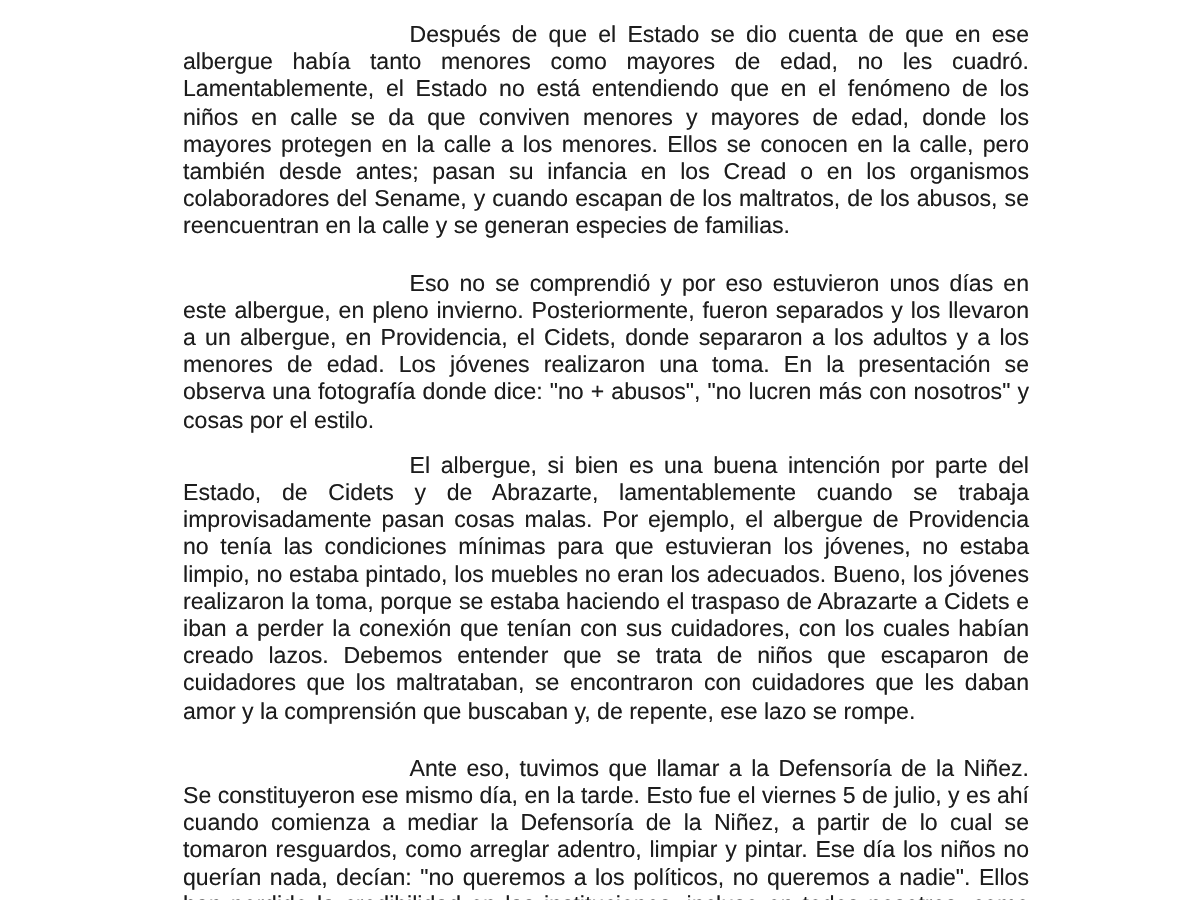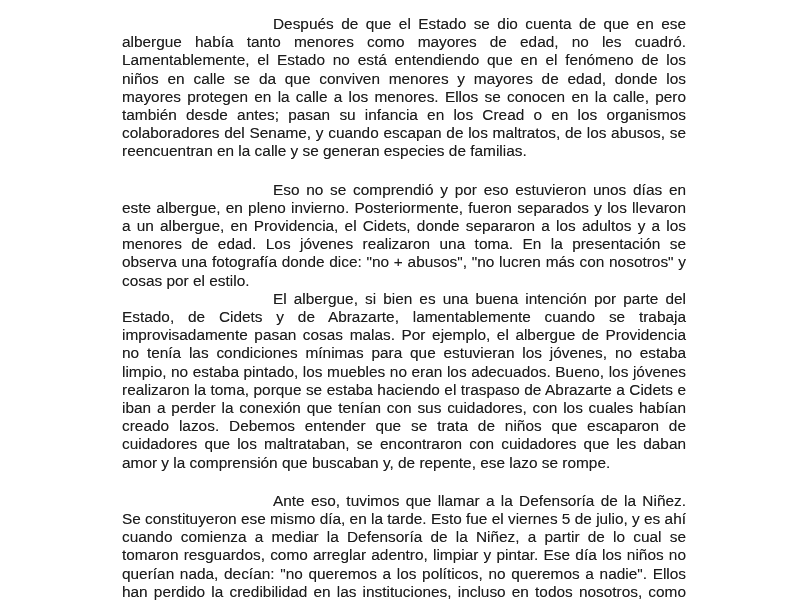--- a/index.html
+++ b/index.html
@@ -27,21 +27,21 @@
     line-height: 18.2px;
     color: #1c1c1c;
     text-align: justify;
     text-indent: 151px;
     text-shadow: 0 0 0.4px rgba(0,0,0,0.4); 
   }
   .page p + p {
     margin-top: 20px;
   }
   .page p.flush {
-    margin-top: 0;
+    margin-top: 12px;
   }
 </style>
 </head>
 <body>
 
 <main class="page">
   <p>Después de que el Estado se dio cuenta de que en ese albergue había tanto menores como mayores de edad, no les cuadró. Lamentablemente, el Estado no está entendiendo que en el fenómeno de los niños en calle se da que conviven menores y mayores de edad, donde los mayores protegen en la calle a los menores. Ellos se conocen en la calle, pero también desde antes; pasan su infancia en los Cread o en los organismos colaboradores del Sename, y cuando escapan de los maltratos, de los abusos, se reencuentran en la calle y se generan especies de familias.</p>
   <p>Eso no se comprendió y por eso estuvieron unos días en este albergue, en pleno invierno. Posteriormente, fueron separados y los llevaron a un albergue, en Providencia, el Cidets, donde separaron a los adultos y a los menores de edad. Los jóvenes realizaron una toma. En la presentación se observa una fotografía donde dice: "no + abusos", "no lucren más con nosotros" y cosas por el estilo.</p>
   <p class="flush">El albergue, si bien es una buena intención por parte del Estado, de Cidets y de Abrazarte, lamentablemente cuando se trabaja improvisadamente pasan cosas malas. Por ejemplo, el albergue de Providencia no tenía las condiciones mínimas para que estuvieran los jóvenes, no estaba limpio, no estaba pintado, los muebles no eran los adecuados. Bueno, los jóvenes realizaron la toma, porque se estaba haciendo el traspaso de Abrazarte a Cidets e iban a perder la conexión que tenían con sus cuidadores, con los cuales habían creado lazos. Debemos entender que se trata de niños que escaparon de cuidadores que los maltrataban, se encontraron con cuidadores que les daban amor y la comprensión que buscaban y, de repente, ese lazo se rompe.</p>
   <p>Ante eso, tuvimos que llamar a la Defensoría de la Niñez. Se constituyeron ese mismo día, en la tarde. Esto fue el viernes 5 de julio, y es ahí cuando comienza a mediar la Defensoría de la Niñez, a partir de lo cual se tomaron resguardos, como arreglar adentro, limpiar y pintar. Ese día los niños no querían nada, decían: "no queremos a los políticos, no queremos a nadie". Ellos han perdido la credibilidad en las instituciones, incluso en todos nosotros, como sociedad civil.</p>

